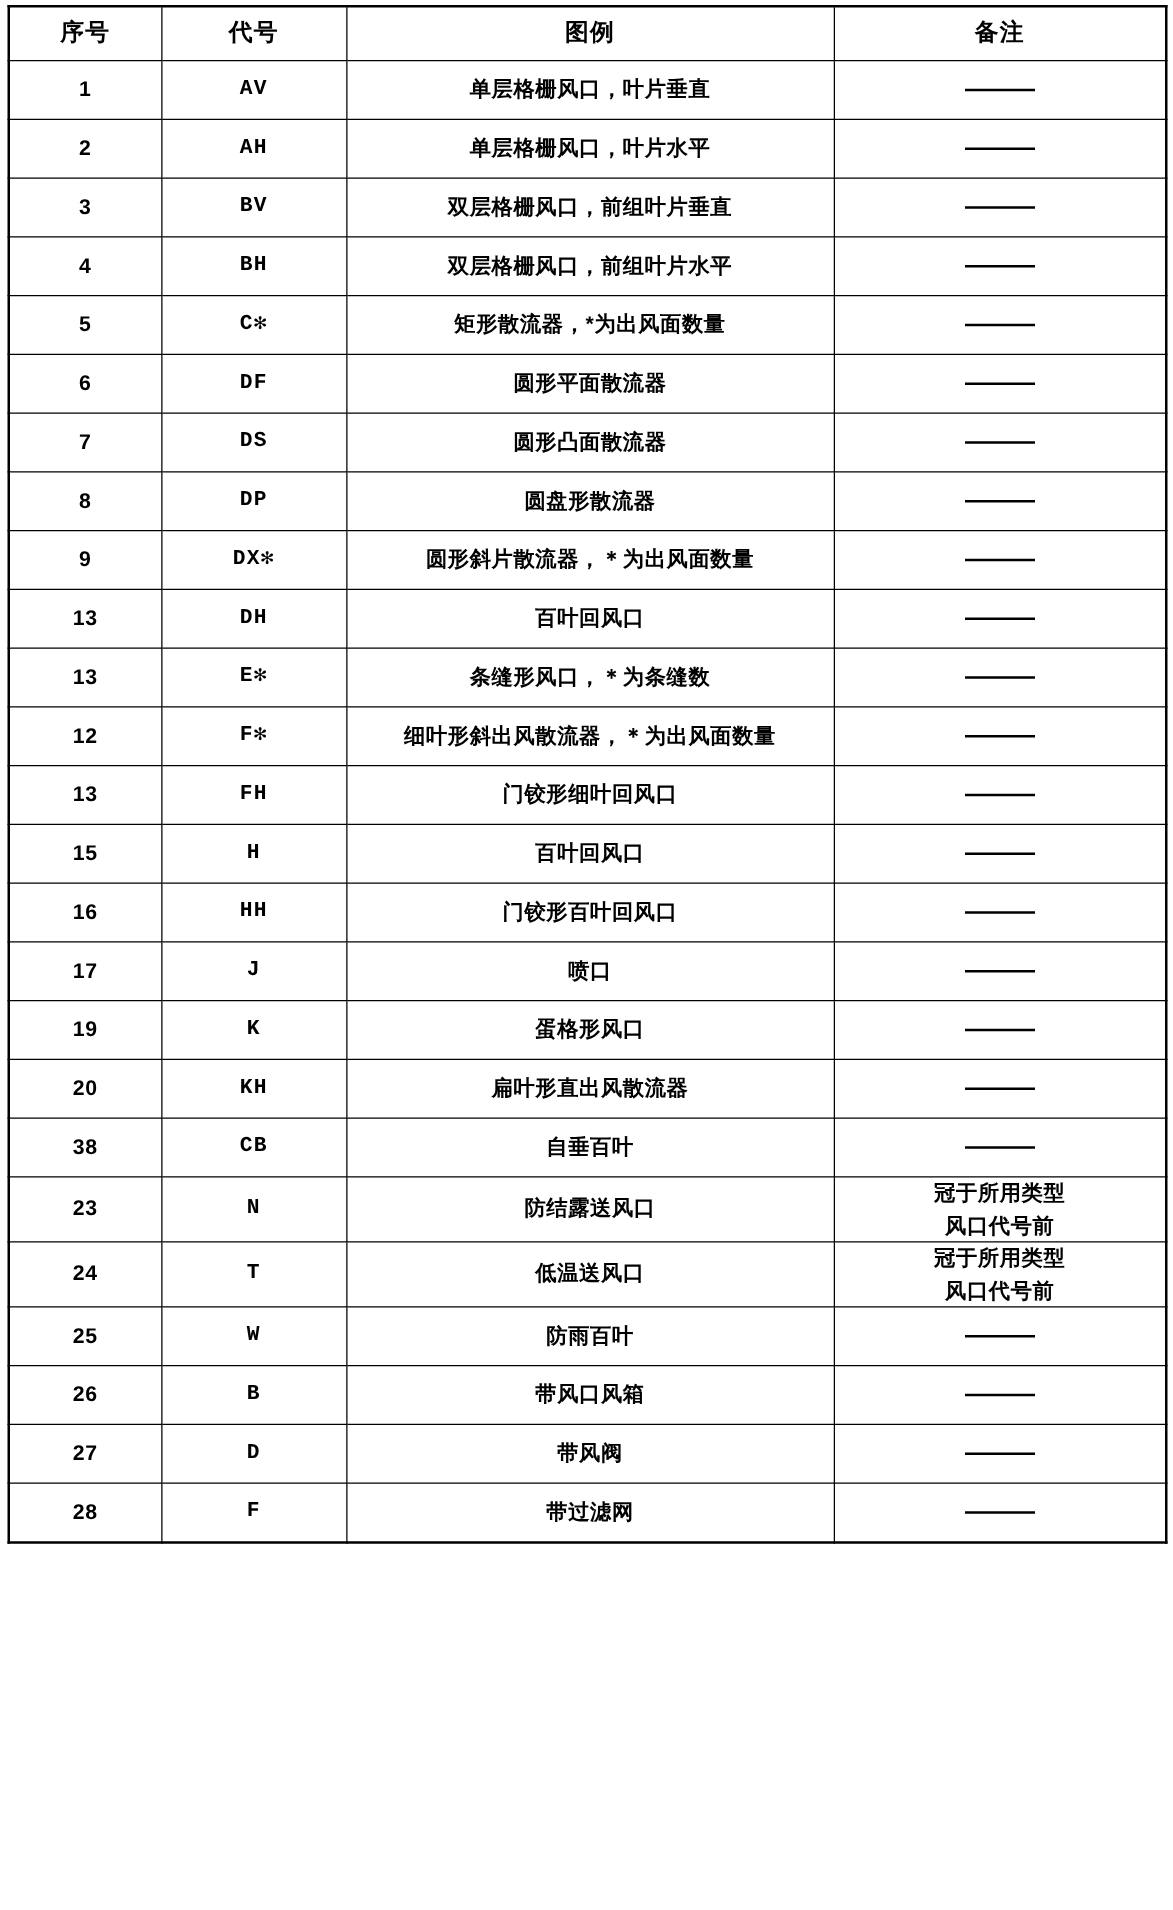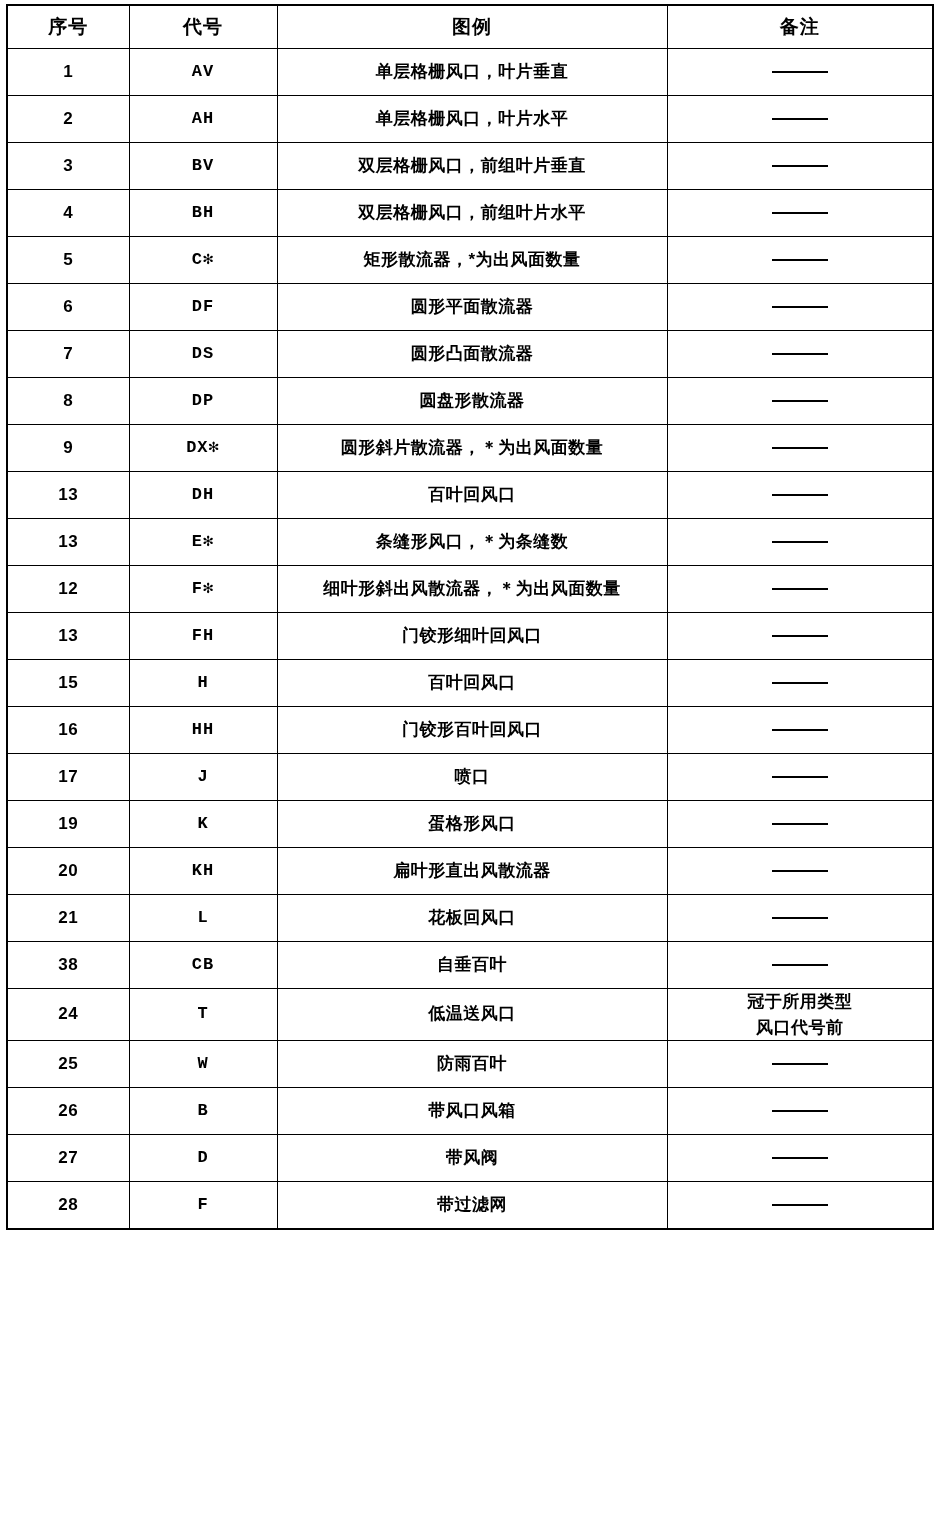--- a/index.html
+++ b/index.html
@@ -241,34 +241,34 @@
         </tr>
         <tr>
           <td class="col-no">20</td>
           <td class="col-code">KH</td>
           <td class="col-desc">
             <span class="desc-wrap">扁叶形直出风散流器</span>
           </td>
           <td class="col-note"><span class="note-dash"></span></td>
         </tr>
         <tr>
-          <td class="col-no">21</td>
-          <td class="col-code">L</td>
-          <td class="col-desc">
-            <span class="desc-wrap">花板回风口</span>
-          </td>
-          <td class="col-note"><span class="note-dash"></span></td>
-        </tr>
-        <tr>
           <td class="col-no">38</td>
           <td class="col-code">CB</td>
           <td class="col-desc">
             <span class="desc-wrap">自垂百叶</span>
           </td>
           <td class="col-note"><span class="note-dash"></span></td>
+        </tr>
+        <tr class="tall2">
+          <td class="col-no">23</td>
+          <td class="col-code">N</td>
+          <td class="col-desc">
+            <span class="desc-wrap">防结露送风口</span>
+          </td>
+          <td class="col-note"><span class="note-lines"><span>冠于所用类型</span><span>风口代号前</span></span></td>
         </tr>
         <tr class="tall2">
           <td class="col-no">24</td>
           <td class="col-code">T</td>
           <td class="col-desc">
             <span class="desc-wrap">低温送风口</span>
           </td>
           <td class="col-note"><span class="note-lines"><span>冠于所用类型</span><span>风口代号前</span></span></td>
         </tr>
         <tr>

